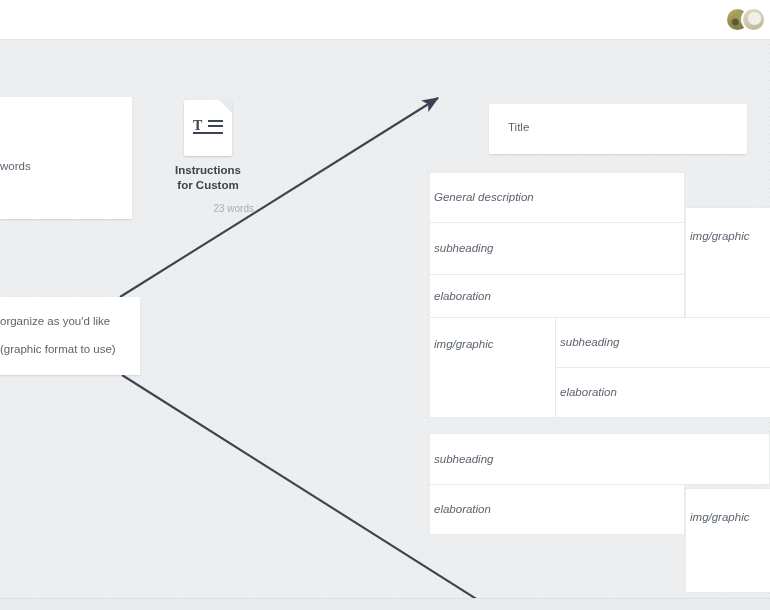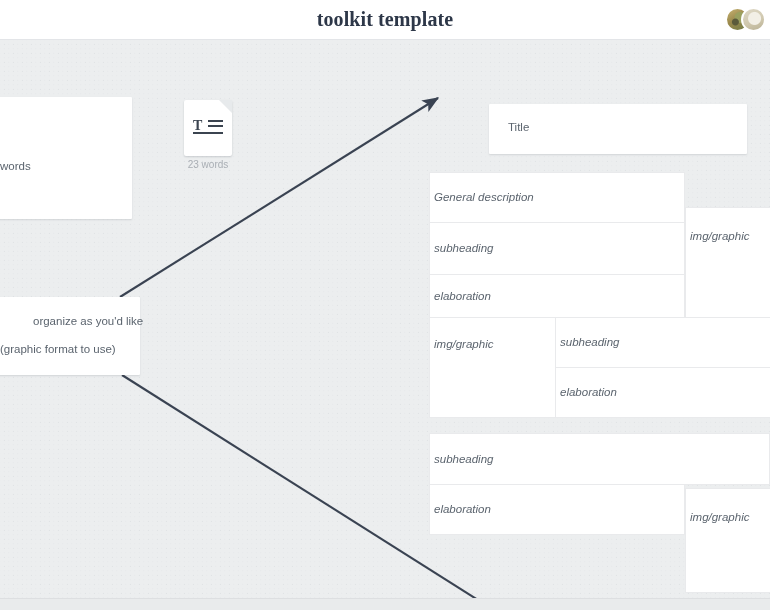--- a/index.html
+++ b/index.html
@@ -101,21 +101,21 @@
     width: 194px; height: 122px;
     border-radius: 1px;
   }
   .left-card-brand .cell-text { left: 62px; top: 63px; }
 
   .left-card-organize {
     left: -52px; top: 257px;
     width: 192px; height: 78px;
     border-radius: 1px;
   }
-  .left-card-organize .line-1 { left: 52px; top: 18px; padding-left: 33px; }
+  .left-card-organize .line-1 { left: 52px; top: 18px; }
   .left-card-organize .line-2 { left: 52px; top: 46px; }
 
   
   .doc-node {
     position: absolute;
     left: 162px; top: 60px;
     width: 92px;
     text-align: center;
   }
   .doc-icon {
@@ -152,23 +152,24 @@
   .doc-icon .r3 { left: 9px;  top: 32px; width: 30px; }
 
   .doc-label {
     margin-top: 7px;
     font-size: 11.5px;
     font-weight: 700;
     color: #3c444e;
     line-height: 15px;
   }
   .doc-meta {
-    margin-top: 3px;
+    margin-top: 10px;
     font-size: 10px;
     color: #a9aeb4;
+    text-align: right;
   }
 
   
   .title-card {
     left: 489px; top: 64px;
     width: 258px; height: 50px;
     border-radius: 1px;
   }
   .title-card .cell-text { left: 19px; top: 17px; }
 
@@ -239,21 +240,20 @@
     width: 470px; height: 7px;
     border-radius: 4px;
     background: #c4c8cc;
     opacity: 0;
   }
 </style>
 </head>
 <body>
 
 <div class="app-header">
-  <div class="doc-title">toolkit template</div>
   <div class="avatar-group">
     <div class="avatar avatar-1"></div>
     <div class="avatar avatar-2"></div>
   </div>
 </div>
 
 <div class="canvas">
 
   <svg class="connectors" viewBox="0 0 770 570" width="770" height="570">
     <defs>
@@ -275,20 +275,24 @@
   </div>
 
   <div class="doc-node">
     <div class="doc-icon">
       <div class="fold"></div>
       <div class="glyph-t">T</div>
       <div class="rule r1"></div>
       <div class="rule r2"></div>
       <div class="rule r3"></div>
     </div>
+    <div class="doc-label">
+      <div>Instructions</div>
+      <div>for Custom</div>
+    </div>
     <div class="doc-meta">23 words</div>
   </div>
 
   <div class="card card-shadow title-card">
     <span class="cell-text">Title</span>
   </div>
 
   <div class="table-block t1">
     <div class="tbl-cell c-general">
       <span>General description</span>

